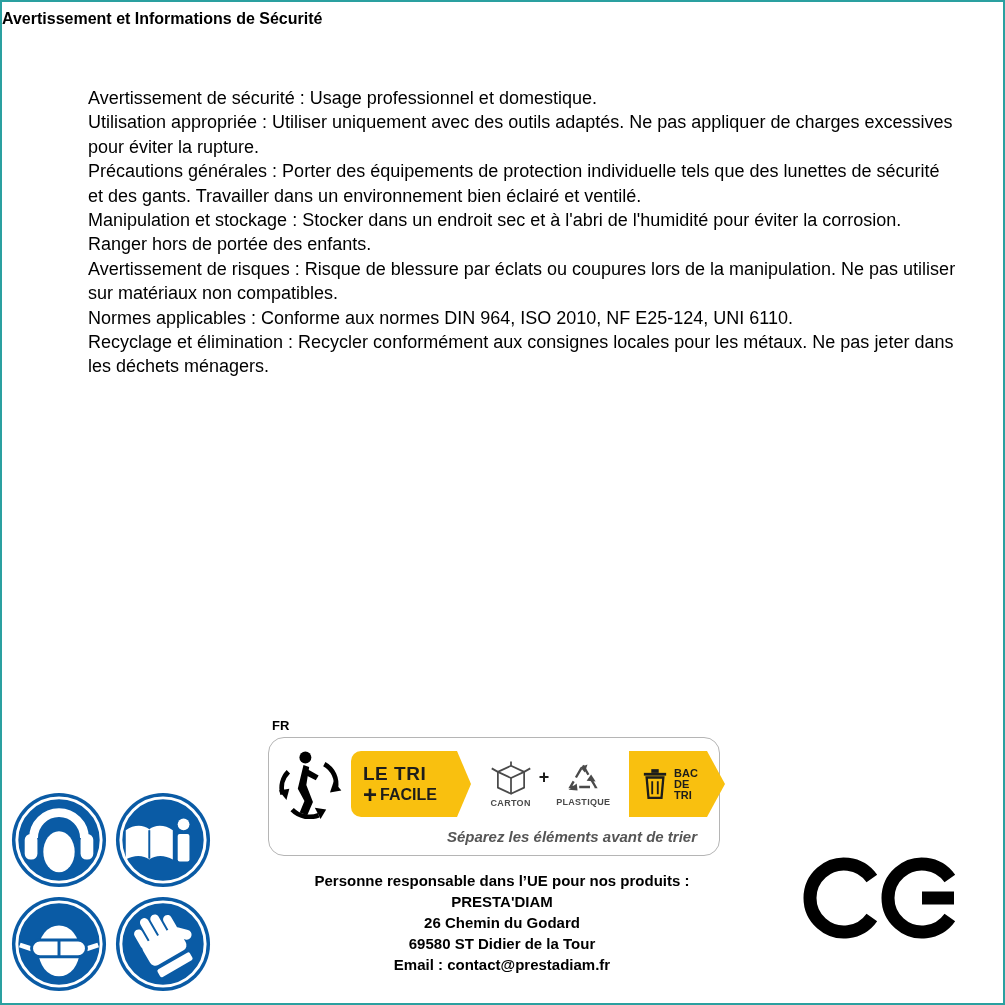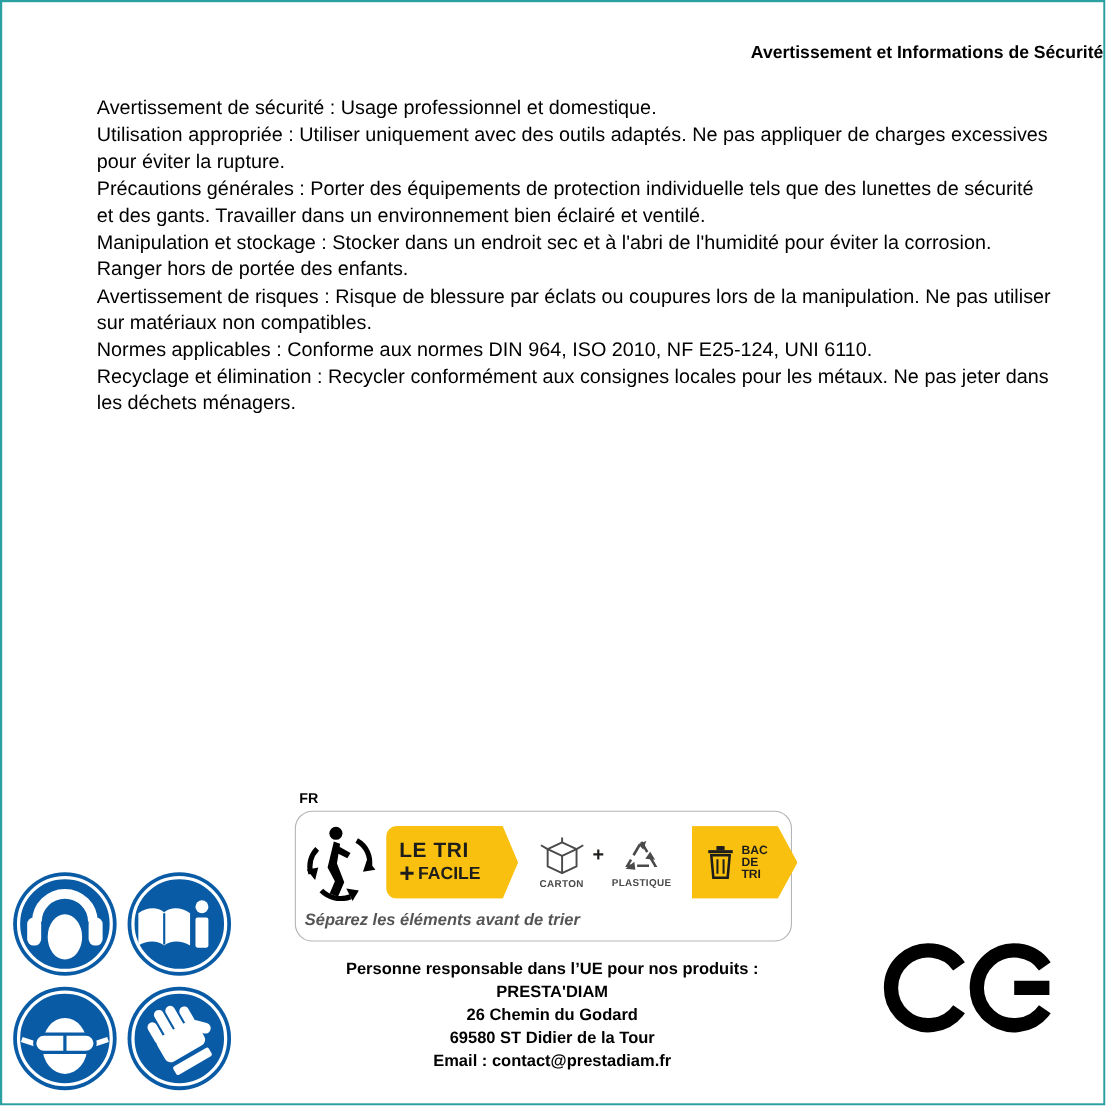--- a/index.html
+++ b/index.html
@@ -11,22 +11,22 @@
     color: #000;
   }
   .page {
     position: absolute; inset: 0;
     width: 1005px; height: 1005px;
     background: #fff;
     border: 2px solid #2aa0a0;
     overflow: hidden;
   }
   .title {
-    position: absolute; top: 38px; left: 0; width: 100%;
-    text-align: right;
+    position: absolute; top: 8px; left: 0; width: 100%;
+    text-align: left;
     font-size: 16px; font-weight: 700;
   }
   .body-text {
     position: absolute; top: 84px; left: 86px; width: 868px;
     font-size: 18px; line-height: 24.4px;
   }
   .body-text p { margin: 0; }
   .pictos {
     position: absolute; left: 8px; top: 789px;
     display: grid; grid-template-columns: 98px 98px; grid-gap: 6px;
@@ -71,21 +71,21 @@
     width: 96px; height: 66px;
     background: #f9c00f;
     clip-path: polygon(0 0, 78px 0, 96px 33px, 78px 66px, 0 66px);
     display: flex; align-items: center; gap: 6px; padding-left: 13px;
   }
   .bac-text {
     font-size: 11px; font-weight: 800; color: #1d1d1b;
     line-height: 11px; white-space: pre-line;
   }
   .triman-caption {
-    padding-right: 14px; margin-top: 4px;
+    text-align: right; padding-right: 14px; margin-top: 4px;
     font-size: 15px; font-style: italic; font-weight: 700; color: #555;
   }
   .address {
     position: absolute; left: 240px; top: 868px; width: 520px;
     text-align: center; font-size: 15px; font-weight: 700; line-height: 21px;
   }
   .ce { position: absolute; left: 800px; top: 850px; }
 </style>
 </head>
 <body>

